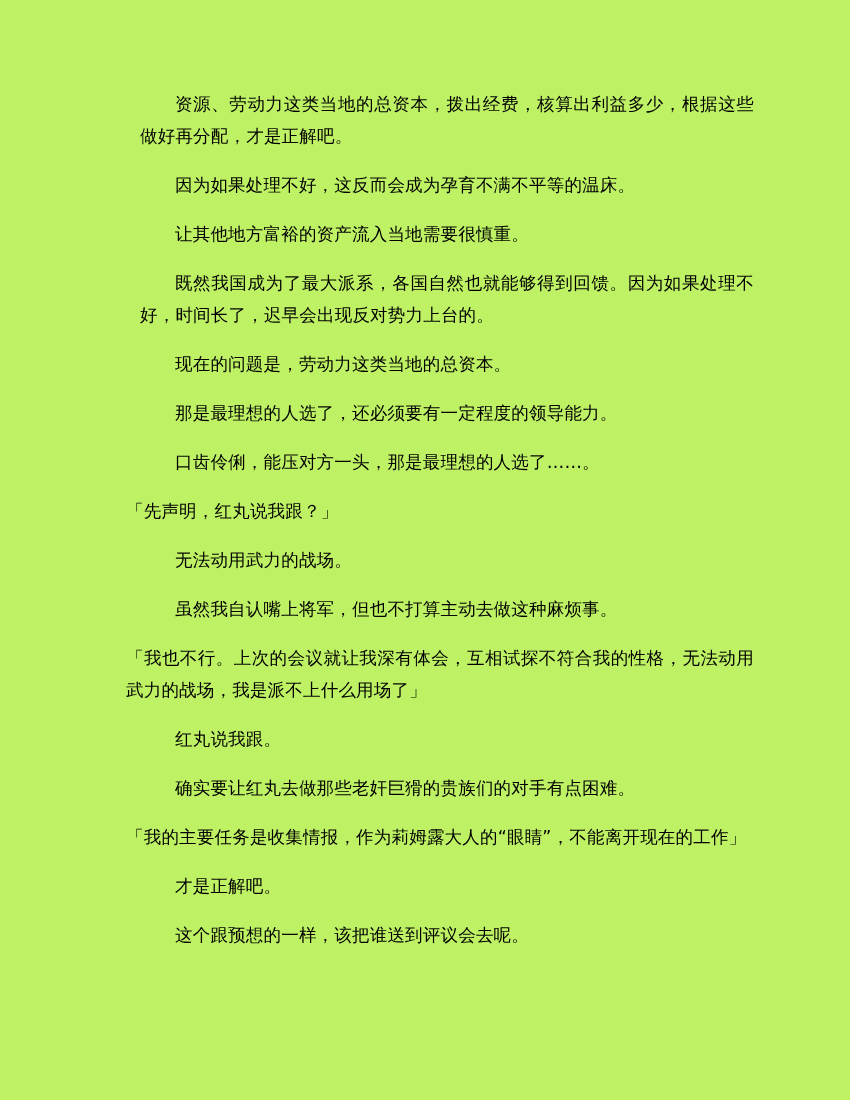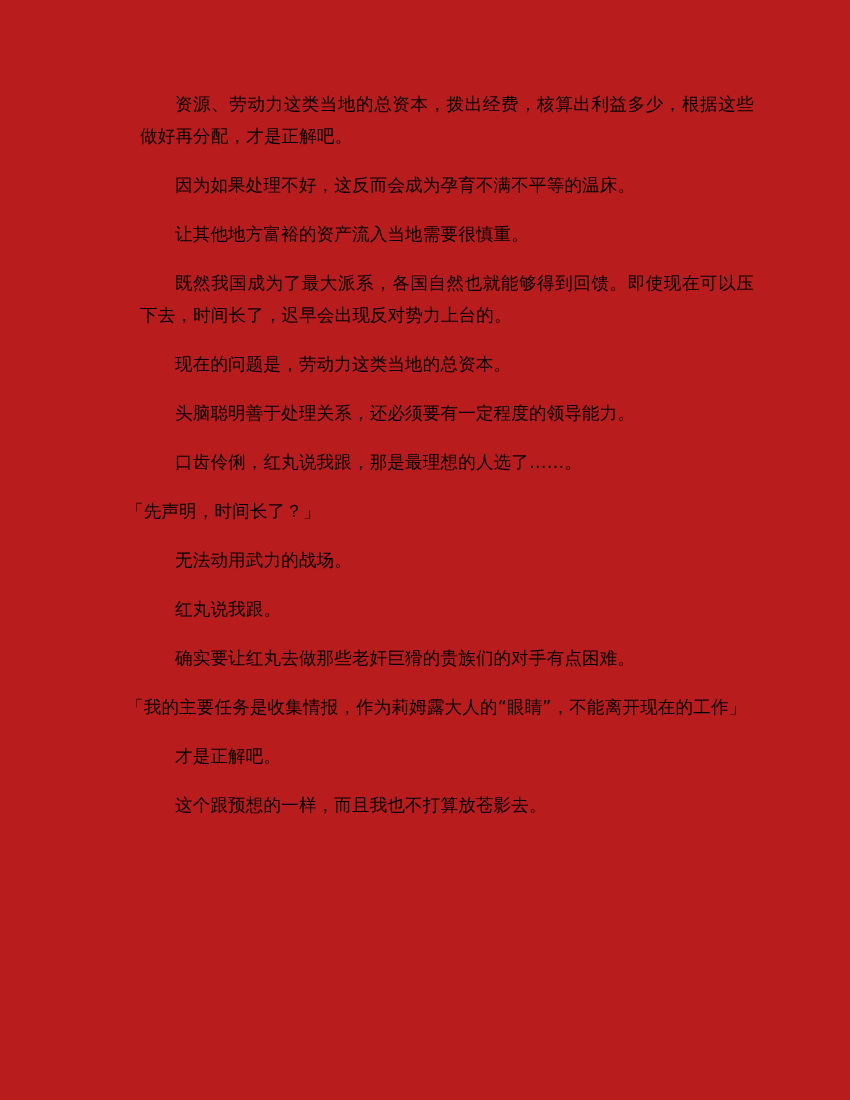--- a/index.html
+++ b/index.html
@@ -12,21 +12,21 @@
     height: 1100px;
     font-family: "DejaVu Sans", "Liberation Sans", sans-serif;
     color: #000000;
     overflow: hidden;
   }
   .page {
     width: 850px;
     height: 1100px;
     box-sizing: border-box;
     padding: 88px 96px 60px 140px;
-    background: #b91c1c;
+    background: #bef264;
     position: relative;
   }
   .body-text {
     font-size: 17.5px;
     line-height: 32px;
     letter-spacing: 0.2px;
     text-align: justify;
     text-justify: inter-ideograph;
   }
   p {
@@ -42,26 +42,28 @@
 </style>
 </head>
 <body>
 
 <div class="page">
   <div class="body-text">
 
     <p class="indent">资源、劳动力这类当地的总资本，拨出经费，核算出利益多少，根据这些做好再分配，才是正解吧。</p>
     <p class="indent">因为如果处理不好，这反而会成为孕育不满不平等的温床。</p>
     <p class="indent">让其他地方富裕的资产流入当地需要很慎重。</p>
-    <p class="indent">既然我国成为了最大派系，各国自然也就能够得到回馈。即使现在可以压下去，时间长了，迟早会出现反对势力上台的。</p>
+    <p class="indent">既然我国成为了最大派系，各国自然也就能够得到回馈。因为如果处理不好，时间长了，迟早会出现反对势力上台的。</p>
     <p class="indent">现在的问题是，劳动力这类当地的总资本。</p>
-    <p class="indent">头脑聪明善于处理关系，还必须要有一定程度的领导能力。</p>
-    <p class="indent">口齿伶俐，红丸说我跟，那是最理想的人选了……。</p>
-    <p class="quote">「先声明，时间长了？」</p>
+    <p class="indent">那是最理想的人选了，还必须要有一定程度的领导能力。</p>
+    <p class="indent">口齿伶俐，能压对方一头，那是最理想的人选了……。</p>
+    <p class="quote">「先声明，红丸说我跟？」</p>
     <p class="indent">无法动用武力的战场。</p>
+    <p class="indent">虽然我自认嘴上将军，但也不打算主动去做这种麻烦事。</p>
+    <p class="quote">「我也不行。上次的会议就让我深有体会，互相试探不符合我的性格，无法动用武力的战场，我是派不上什么用场了」</p>
     <p class="indent">红丸说我跟。</p>
     <p class="indent">确实要让红丸去做那些老奸巨猾的贵族们的对手有点困难。</p>
     <p class="quote">「我的主要任务是收集情报，作为莉姆露大人的“眼睛”，不能离开现在的工作」</p>
     <p class="indent">才是正解吧。</p>
-    <p class="indent">这个跟预想的一样，而且我也不打算放苍影去。</p>
+    <p class="indent">这个跟预想的一样，该把谁送到评议会去呢。</p>
 
   </div>
 </div>
 
 </body></html>

